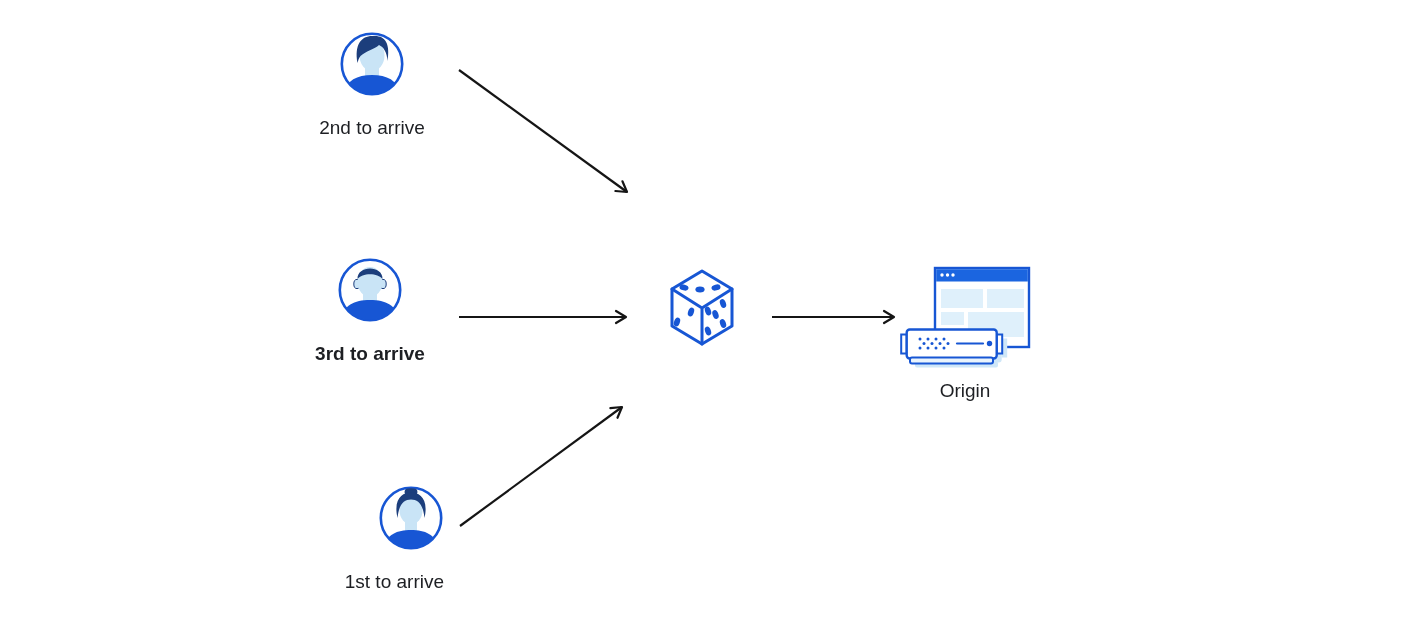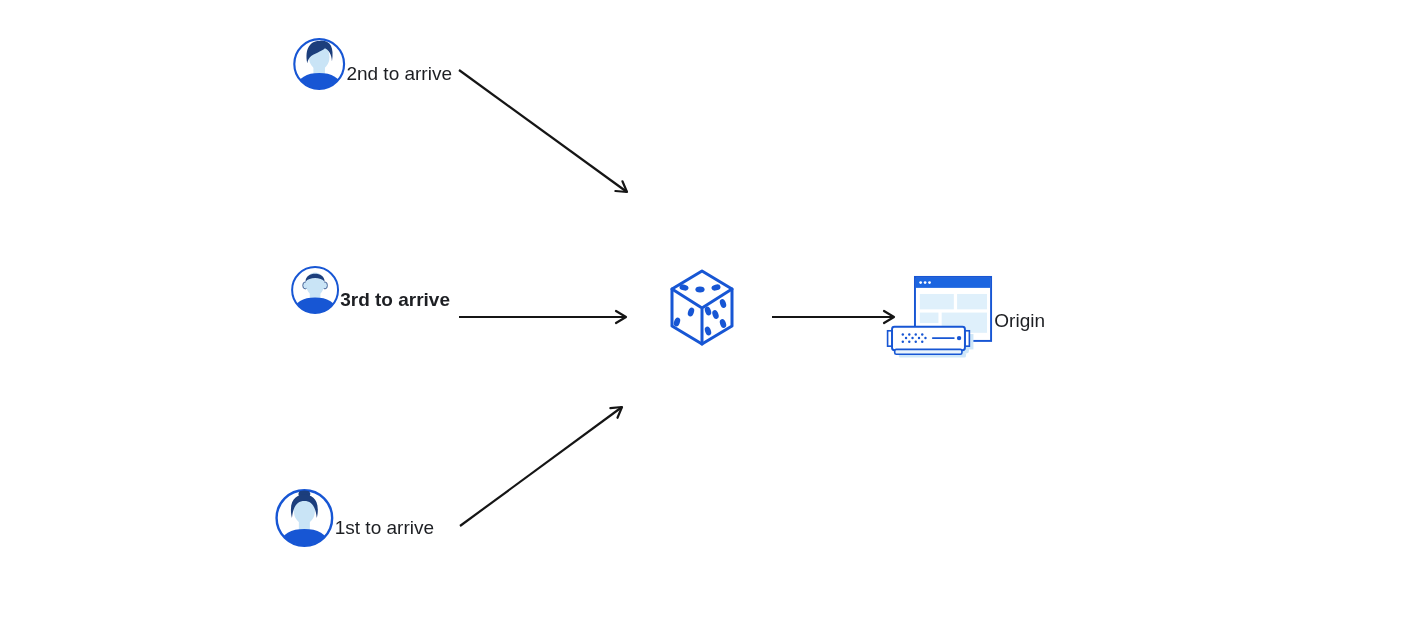--- a/index.html
+++ b/index.html
@@ -1,20 +1,20 @@
 <!DOCTYPE html>
 <html><head>
 <meta charset="utf-8">
 <style>
   html,body{margin:0;padding:0;background:#ffffff;}
   .canvas{
     position:relative;width:1405px;height:633px;background:#ffffff;
     font-family:"Liberation Sans",sans-serif;overflow:hidden;
   }
-  .node{position:absolute;display:flex;flex-direction:row;align-items:center;}
+  .node{position:absolute;display:flex;flex-direction:column;align-items:center;}
   .node-label{
     margin-top:20px;font-size:19px;line-height:22px;color:#1d1f23;
     text-align:center;white-space:nowrap;
   }
   .origin-label{margin-top:12px;}
   .arrows{position:absolute;left:0;top:0;pointer-events:none;}
 </style>
 </head>
 <body>
 
@@ -64,21 +64,21 @@
         <ellipse cx="46" cy="27" rx="3.2" ry="4.6" fill="#c9e4f6" stroke="#1c3e7c" stroke-width="1"></ellipse>
         <rect x="26" y="29" width="14" height="18" fill="#c9e4f6"></rect>
         <ellipse cx="33" cy="25" rx="12.5" ry="15" fill="#c9e4f6"></ellipse>
         <path d="M20.5,22 C20,8 46,8 45.5,22 C41,15.5 25,15.5 20.5,22 Z" fill="#1c3e7c"></path>
         <path d="M3,66 C5,49 16,43 33,43 C50,43 61,49 63,66 Z" fill="#1756d4"></path>
       </g>
     </svg>
     <div class="node-label">3rd to arrive</div>
   </div>
 
-  <div class="node" style="left:274px;top:485px;width:160px;">
+  <div class="node" style="left:284px;top:485px;width:160px;align-items:flex-end;">
     <svg width="66" height="66" viewBox="0 0 66 66">
       <defs>
           <clipPath id="clipC">
             <circle cx="33" cy="33" r="29.8"></circle>
           </clipPath>
         </defs>
       <circle cx="33" cy="33" r="30.2" fill="#ffffff" stroke="#1756d4" stroke-width="2.6"></circle>
       <g clip-path="url(#clipC)">
         <ellipse cx="33" cy="7" rx="6.5" ry="4.8" fill="#1c3e7c"></ellipse>
         <path d="M27,32 L27,47 L39,47 L39,32 Z" fill="#c9e4f6"></path>

